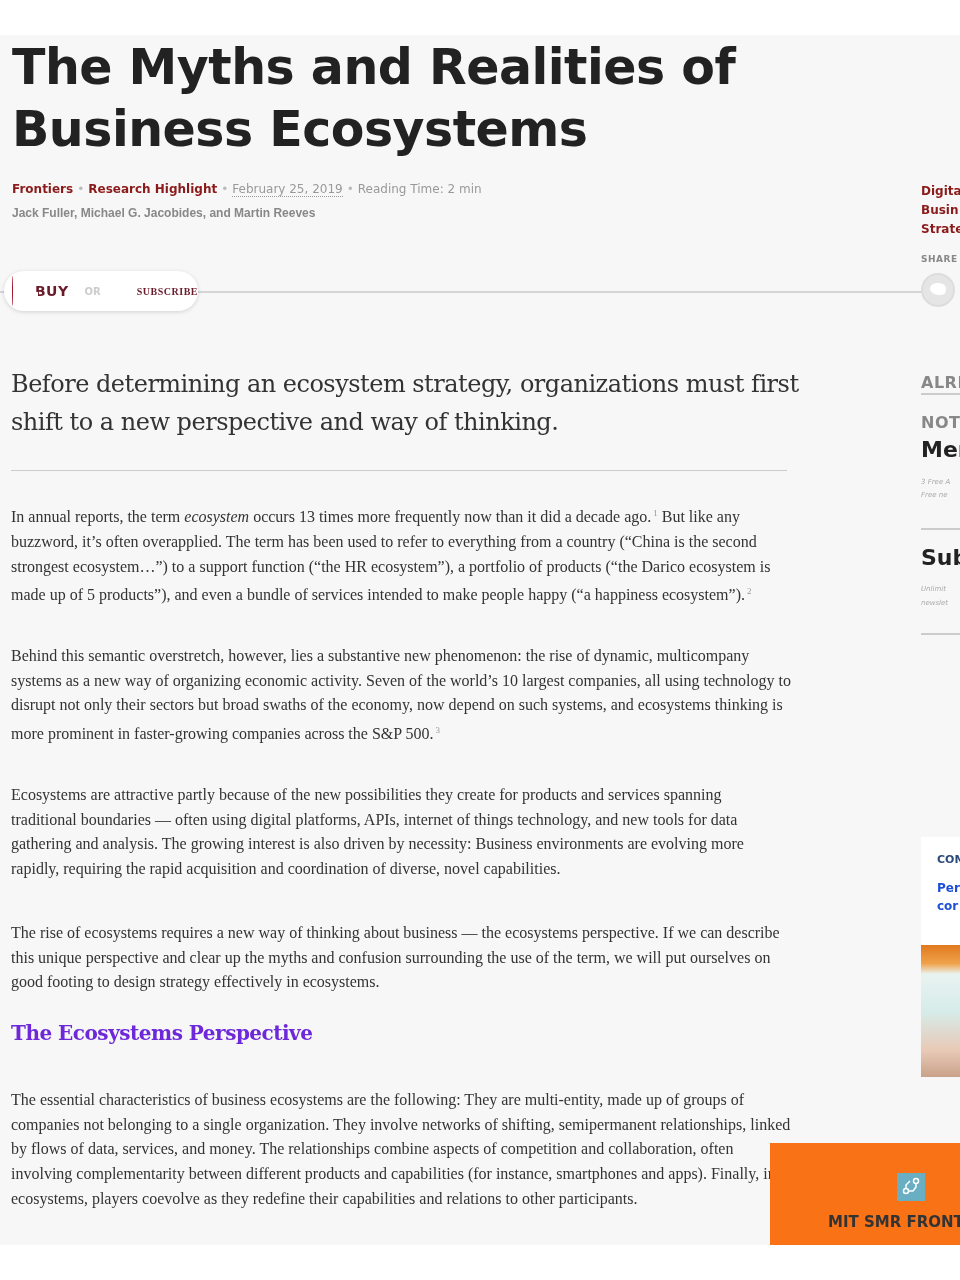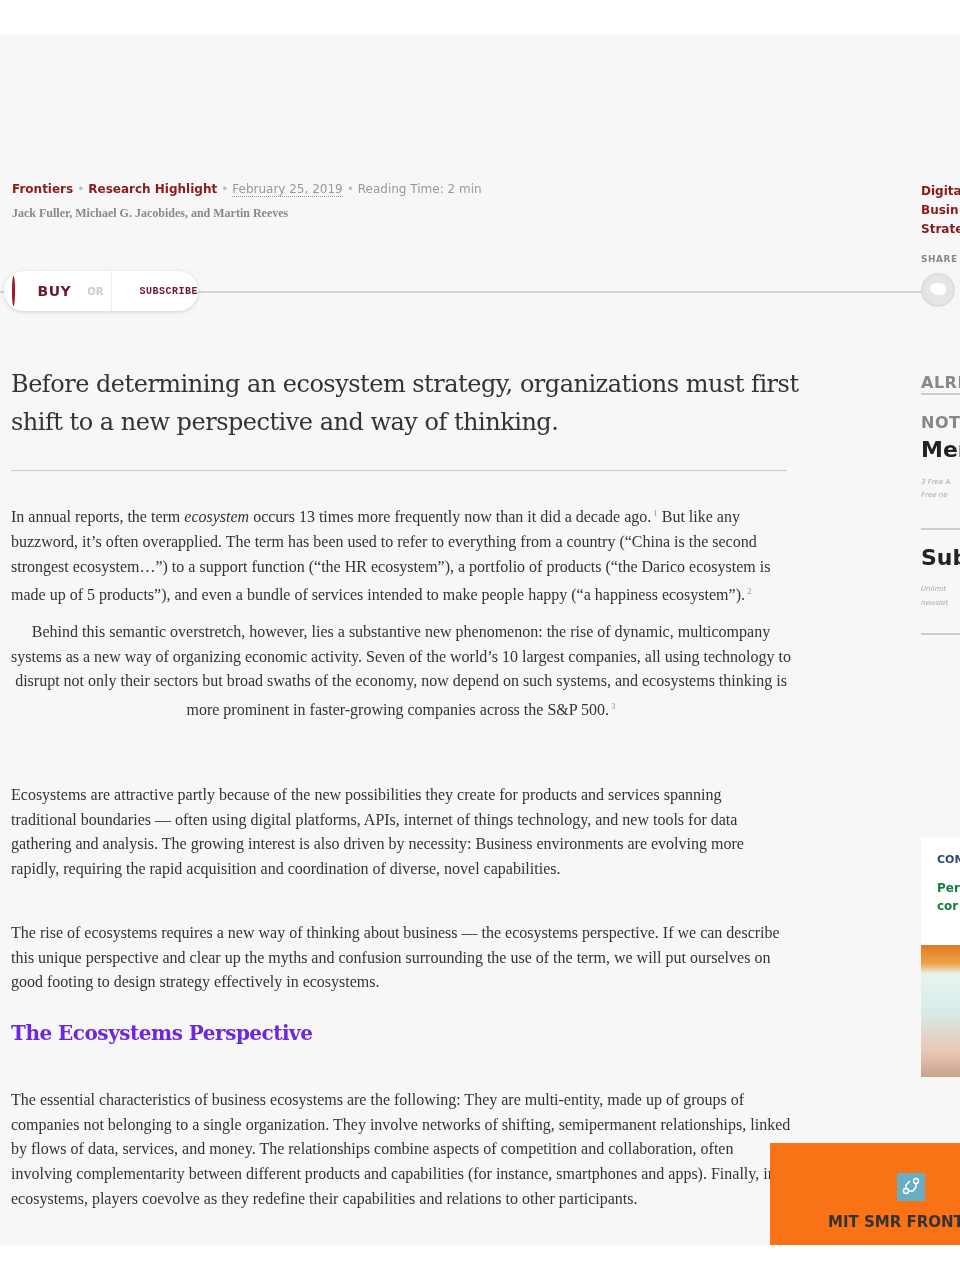--- a/index.html
+++ b/index.html
@@ -14,84 +14,85 @@
   .title {
     position: absolute; left: 12px; top: 2px; width: 940px;
     font-family: "DejaVu Sans", sans-serif; font-weight: bold;
     font-size: 49px; line-height: 62px; color: #222; letter-spacing: -0.5px;
   }
 
   .meta { position: absolute; left: 12px; top: 147px; font-size: 12px; color: #999; font-family: "DejaVu Sans", sans-serif; }
   .meta .cat { color: #8b1a1a; font-weight: bold; }
   .meta .dot { color: #bbb; margin: 0 4px; }
   .meta .date { border-bottom: 1px dotted #999; color: #999; }
-  .authors { position: absolute; left: 12px; top: 171px; font-size: 12px; color: #888; font-family: Liberation Serif, serif; font-weight: bold; }
+  .authors { position: absolute; left: 12px; top: 171px; font-size: 12px; color: #888; font-family: Liberation Sans, sans-serif; font-weight: bold; }
 
   .side-topics { position: absolute; left: 921px; top: 147px; font-family: "DejaVu Sans", sans-serif; font-size: 12px; font-weight: bold; color: #8b1a1a; line-height: 19px; white-space: nowrap; }
   .share-label { position: absolute; left: 921px; top: 219px; font-size: 9px; font-weight: bold; color: #888; letter-spacing: 0.5px; font-family: "DejaVu Sans", sans-serif; }
   .share-circle { position: absolute; left: 921px; top: 238px; width: 34px; height: 34px; border-radius: 50%; border: 2px solid #ddd; background: #e5e5e5; }
   .share-circle::after { content: ""; position: absolute; left: 7px; top: 8px; width: 16px; height: 12px; background: #fff; border-radius: 50% 50% 40% 60%; }
 
   .rule-line { position: absolute; left: 0; top: 256px; width: 925px; height: 2px; background: #d5d5d5; }
 
   .buy-pill {
     position: absolute; left: 4px; top: 236px; width: 194px; height: 40px;
     background: #fff; border-radius: 20px; box-shadow: 0 1px 4px rgba(0,0,0,0.15);
     display: flex; align-items: center; padding-left: 8px;
   }
   .buy-icon { width: 30px; height: 30px; border-radius: 50%; background: #a3162b; position: relative; }
   .buy-icon::before { content: ""; position: absolute; left: 8px; top: 16px; width: 14px; height: 6px; border: 2px solid #fff; border-top: none; }
   .buy-icon::after { content: "\2193"; position: absolute; left: 9px; top: 2px; color: #fff; font-size: 14px; font-weight: bold; }
   .buy-label { margin-left: 10px; font-size: 14px; font-weight: bold; color: #6a1b2a; letter-spacing: 0.5px; font-family: "DejaVu Sans", sans-serif; padding-left: 12px; }
   .or-label { margin-left: 16px; font-size: 10px; color: #ccc; font-weight: bold; font-family: "DejaVu Sans", sans-serif; }
   .sub-divider { width: 1px; height: 40px; background: #eee; margin-left: 8px; }
-  .sub-label { margin-left: 8px; font-size: 10px; font-weight: bold; color: #6a1b2a; letter-spacing: 0.5px; font-family: Liberation Mono, monospace; padding-left: 20px; }
+  .sub-label { margin-left: 8px; font-size: 10px; font-weight: bold; color: #6a1b2a; letter-spacing: 0.5px; font-family: Liberation Serif, serif; padding-left: 20px; }
 
   .dek {
     position: absolute; left: 11px; top: 330px; width: 790px;
     font-family: "DejaVu Serif", serif; font-size: 24px; line-height: 38px; color: #333;
     letter-spacing: -0.5px;
   }
   .dek-rule { position: absolute; left: 11px; top: 435px; width: 776px; height: 1px; background: #ccc; }
 
   .body-text {
     position: absolute; left: 11px; width: 780px;
     font-family: "Liberation Serif", serif; font-size: 16px; line-height: 24.7px; color: #333;
   }
   .body-text sup { font-size: 9px; color: #999; margin-left: 2px; }
   .p1 { top: 466px; }
-  .p2 { top: 585px; text-align: center; }
+  .p2 { top: 609px; }
   .p3 { top: 748px; }
   .p4 { top: 886px; }
   .h2 {
     position: absolute; left: 11px; top: 978px;
     font-family: "DejaVu Serif", serif; font-size: 20px; line-height: 40px; color: #6d28d9; letter-spacing: -0.5px;
   }
   .p5 { top: 1053px; }
 
   .rail-label { position: absolute; left: 921px; font-size: 16px; font-weight: bold; color: #888; letter-spacing: 0.5px; font-family: "DejaVu Sans", sans-serif; white-space: nowrap; }
   .rail-rule { position: absolute; left: 921px; width: 39px; height: 2px; background: #ccc; }
   .rail-heading { position: absolute; left: 921px; font-size: 22px; font-weight: bold; color: #222; font-family: "DejaVu Sans", sans-serif; white-space: nowrap; }
   .rail-small { position: absolute; left: 921px; font-size: 7px; font-style: italic; color: #aaa; font-family: "DejaVu Sans", sans-serif; white-space: nowrap; line-height: 13px; text-align: right; }
 
   .ad { position: absolute; left: 921px; top: 802px; width: 39px; height: 240px; background: #fff; overflow: hidden; }
   .ad-label { position: absolute; left: 16px; top: 16px; font-size: 11px; font-weight: bold; color: #2a4a7a; font-family: "DejaVu Sans", sans-serif; white-space: nowrap; }
-  .ad-text { position: absolute; left: 16px; top: 42px; font-size: 12px; font-weight: bold; color: #15803d; font-family: "DejaVu Sans", sans-serif; line-height: 18px; white-space: nowrap; }
+  .ad-text { position: absolute; left: 16px; top: 42px; font-size: 12px; font-weight: bold; color: #1d4ed8; font-family: "DejaVu Sans", sans-serif; line-height: 18px; white-space: nowrap; }
   .ad-img { position: absolute; left: 0; top: 108px; width: 39px; height: 132px; background: linear-gradient(180deg, #e0791f 0%, #f0a24a 14%, #e9f3f0 22%, #d6ecea 50%, #e8c9b6 80%, #c9a28a 100%); }
 
   .frontiers-box { position: absolute; left: 770px; top: 1108px; width: 190px; height: 102px; background: #f97316; }
   .frontiers-icon { position: absolute; left: 127px; top: 30px; width: 28px; height: 28px; background: #6aaec4; }
   .frontiers-icon svg { width: 28px; height: 28px; }
   .frontiers-label { position: absolute; left: 58px; top: 70px; font-size: 15px; font-weight: bold; color: #333; font-family: "DejaVu Sans", sans-serif; white-space: nowrap; }
 </style>
 </head>
 <body>
 
 <div class="page">
 
+  <h1 class="title">The Myths and Realities of Business Ecosystems</h1>
 
   <div class="meta">
     <span class="cat">Frontiers</span><span class="dot">•</span><span class="cat">Research Highlight</span><span class="dot">•</span><span class="date">February 25, 2019</span><span class="dot">•</span><span>Reading Time: 2 min</span>
   </div>
   <div class="authors">Jack Fuller, Michael G. Jacobides, and Martin Reeves</div>
 
   <div class="side-topics">
     <div>Digita</div>
     <div>Busin</div>
     <div>Strate</div>

